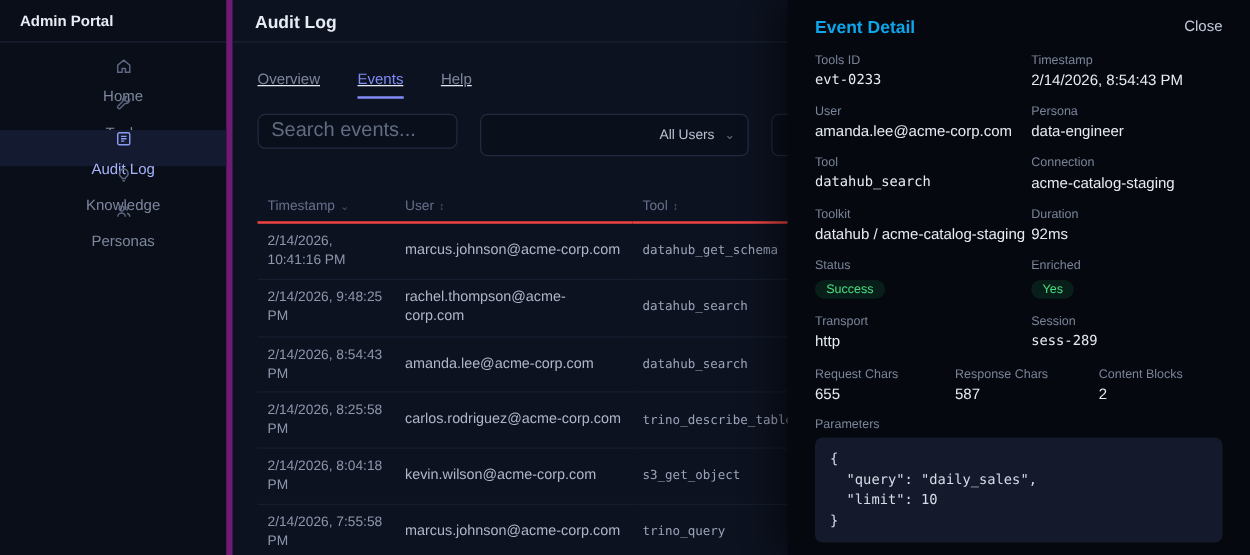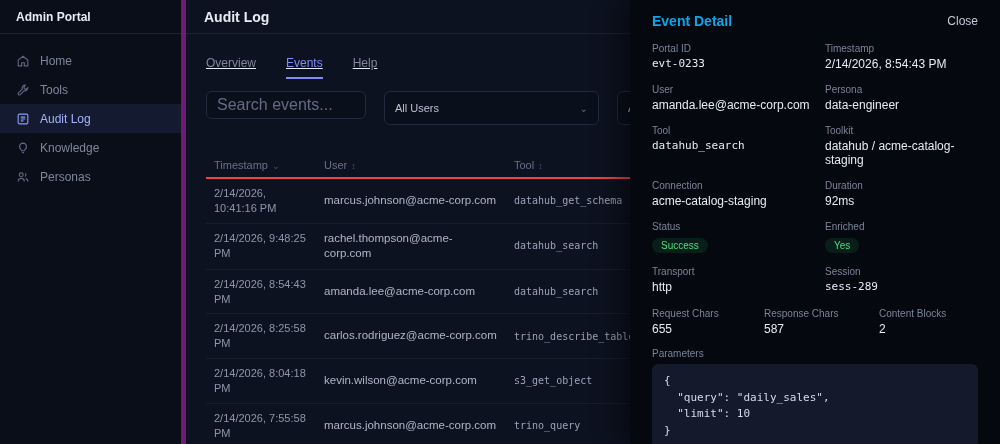--- a/index.html
+++ b/index.html
@@ -25,20 +25,21 @@
     padding-left: 16px;
     font-size: 12px; font-weight: 700; color: #e7ebf3;
     border-bottom: 1px solid #1b2233;
   }
   .nav { padding-top: 12px; display: flex; flex-direction: column; }
   .nav-item {
     display: flex; align-items: center; gap: 10px;
     height: 29px; padding-left: 16px;
     font-size: 12px; color: #7d879c;
     cursor: pointer;
+    flex-direction: column;
   }
   .nav-item .icon { width: 14px; height: 14px; display: inline-flex; color: #5d6780; }
   .nav-item.active { background: #141b31; color: #a5b4fc; }
   .nav-item.active .icon { color: #8b9bf4; }
   
   .main { flex: 1; display: flex; flex-direction: column; min-width: 0; }
   .main-header {
     height: 34px; line-height: 34px;
     border-bottom: 1px solid #1b2233;
     padding-left: 18px;
@@ -53,21 +54,21 @@
   .tab.active { color: #818cf8; border-bottom-color: #818cf8; }
   .filters { display: flex; gap: 18px; margin-top: 12px; }
   .search-input {
     width: 160px; height: 28px;
     background: #0a0f1c; border: 1px solid #222a3e; border-radius: 6px;
     color: #aeb6c8; font-size: 16px; padding: 0 10px;
     font-family: "Liberation Sans", sans-serif;
   }
   .search-input::placeholder { color: #626c82; }
   .select {
-    height: 28px; display: flex; align-items: center; justify-content: space-between;
+    height: 28px; display: flex; align-items: center; justify-content: flex-end;
     background: #0a0f1c; border: 1px solid #222a3e; border-radius: 6px;
     color: #b9c0d0; font-size: 11px; padding: 16px 10px; cursor: pointer;
   }
   .select.users { width: 215px; }
   .select.tools { width: 200px; }
   .select .chev { color: #626c82; font-size: 10px; margin-left: 8px; }
   
   table { border-collapse: collapse; width: 814px; margin-top: 28px; table-layout: fixed; }
   th {
     text-align: left; font-weight: 400;
@@ -260,46 +261,46 @@
   </main>
 
   <section class="panel">
     <div class="panel-header">
       <div class="panel-title">Event Detail</div>
       <button class="close-btn">Close</button>
     </div>
 
     <div class="fields">
       <div>
-        <div class="f-label">Portal ID</div>
+        <div class="f-label">Tools ID</div>
         <div class="f-value mono">evt-0233</div>
       </div>
       <div>
         <div class="f-label">Timestamp</div>
         <div class="f-value">2/14/2026, 8:54:43 PM</div>
       </div>
       <div>
         <div class="f-label">User</div>
         <div class="f-value">amanda.lee@acme-corp.com</div>
       </div>
       <div>
         <div class="f-label">Persona</div>
         <div class="f-value">data-engineer</div>
       </div>
       <div>
         <div class="f-label">Tool</div>
         <div class="f-value mono">datahub_search</div>
       </div>
       <div>
+        <div class="f-label">Connection</div>
+        <div class="f-value">acme-catalog-staging</div>
+      </div>
+      <div>
         <div class="f-label">Toolkit</div>
         <div class="f-value">datahub / acme-catalog-staging</div>
-      </div>
-      <div>
-        <div class="f-label">Connection</div>
-        <div class="f-value">acme-catalog-staging</div>
       </div>
       <div>
         <div class="f-label">Duration</div>
         <div class="f-value">92ms</div>
       </div>
       <div>
         <div class="f-label">Status</div>
         <div><span class="badge">Success</span></div>
       </div>
       <div>

